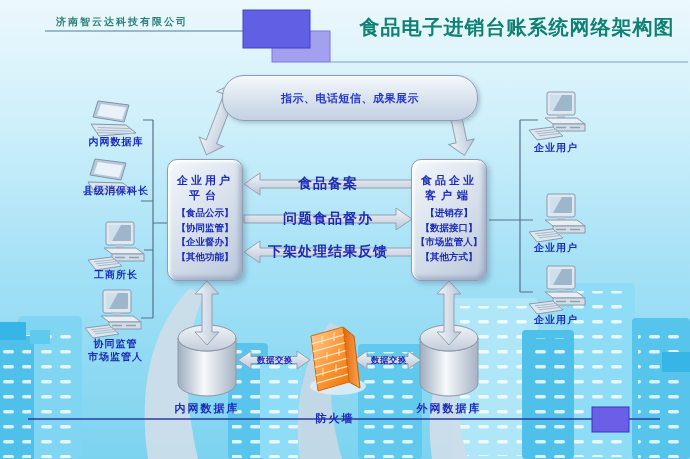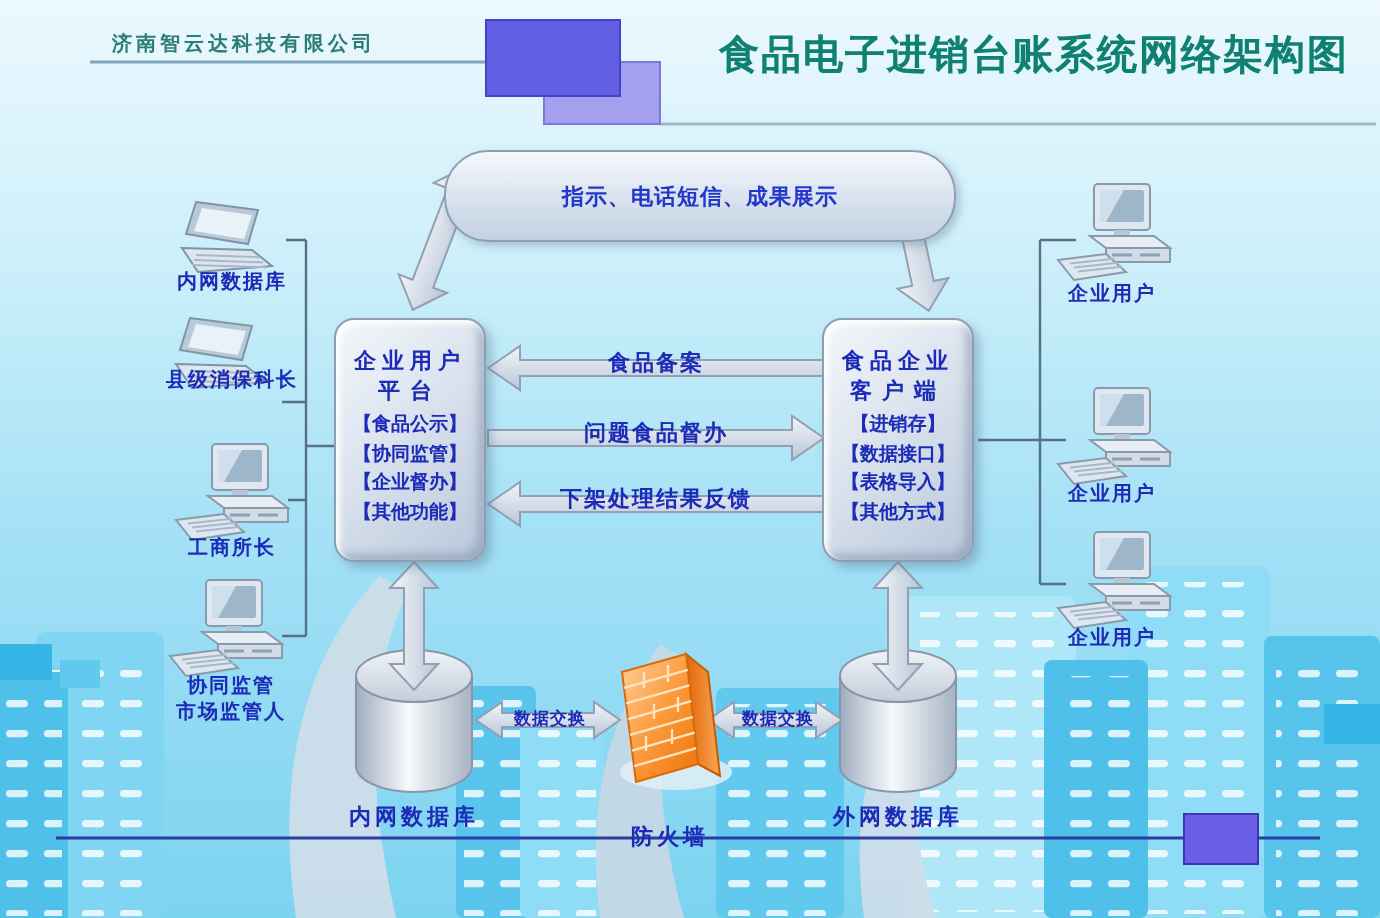--- a/index.html
+++ b/index.html
@@ -34,21 +34,21 @@
     text-align:center;color:#1c2cb8;font-weight:bold;padding-top:13px;box-sizing:border-box;
   }
   .node-box .t1{display:block;font-size:11px;letter-spacing:3px;line-height:15px;}
   .node-box .t2{display:block;font-size:11px;letter-spacing:5px;line-height:15px;margin-bottom:3px;}
   .node-box .it{display:block;font-size:9.5px;line-height:14.5px;letter-spacing:0;}
   .lbl{
     position:absolute;color:#1c2cb8;font-weight:bold;text-align:center;
     font-size:10px;letter-spacing:1px;line-height:13px;white-space:nowrap;
   }
   .lbl-db{font-size:11px;letter-spacing:2px;}
-  .lbl-flow{font-size:11px;letter-spacing:1px;font-family:Liberation Mono, monospace;}
+  .lbl-flow{font-size:14px;letter-spacing:1px;}
   .lbl-xchg{font-size:8.5px;letter-spacing:0.5px;}
 </style>
 </head>
 <body>
 
 <div class="canvas">
 
   <svg width="690" height="459" viewBox="0 0 690 459">
     <defs>
       <linearGradient id="gSilverH" x1="0" y1="0" x2="0" y2="1">
@@ -194,21 +194,21 @@
     <span class="it">【协同监管】</span>
     <span class="it">【企业督办】</span>
     <span class="it">【其他功能】</span>
   </div>
 
   <div class="abs node-box" style="left:411px;top:159px;">
     <span class="t1">食品企业</span>
     <span class="t2">客户端</span>
     <span class="it">【进销存】</span>
     <span class="it">【数据接口】</span>
-    <span class="it">【表格导入】</span>
+    <span class="it">【市场监管人】</span>
     <span class="it">【其他方式】</span>
   </div>
 
   <div class="lbl lbl-flow" style="left:244px;top:177px;width:168px;">食品备案</div>
   <div class="lbl lbl-flow" style="left:244px;top:212px;width:168px;">问题食品督办</div>
   <div class="lbl lbl-flow" style="left:244px;top:245px;width:168px;">下架处理结果反馈</div>
 
   <div class="lbl" style="left:66px;top:135px;width:100px;">内网数据库</div>
   <div class="lbl" style="left:66px;top:184px;width:100px;">县级消保科长</div>
   <div class="lbl" style="left:76px;top:268px;width:80px;">工商所长</div>

